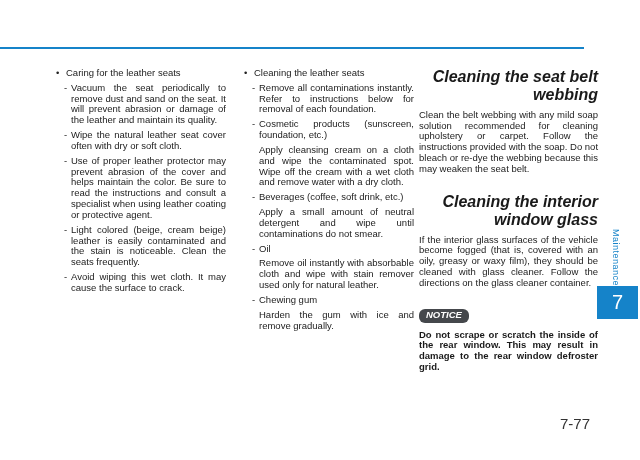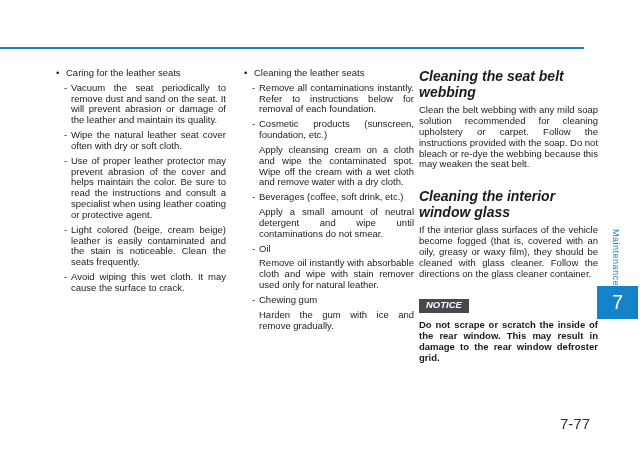--- a/index.html
+++ b/index.html
@@ -19,29 +19,29 @@
   .marker-bullet { flex:0 0 10px; }
   .marker-bullet::before { content:"\2022"; }
   .dash-item { display:flex; margin-left:8px; margin-top:4px; }
   .marker-dash { flex:0 0 7px; }
   .marker-dash::before { content:"-"; }
   .dash-text { flex:1; }
   .sub-para { margin:4px 0 0 15px; }
 
   .section { margin-bottom:18px; }
   .section-heading {
-    font-size:14px; font-style:italic; font-weight:bold; color:#1a1a1a;
-    margin:0 0 5px 0; line-height:1.15; text-align:left;
+    font-size:16px; font-style:italic; font-weight:bold; color:#1a1a1a;
+    margin:0 0 5px 0; line-height:1.15; text-align:right;
   }
   .section-body { margin:0; }
 
   .notice-badge {
     display:inline-block; background:#45484c; color:#ffffff;
     font-style:italic; font-weight:bold; font-size:9.5px;
-    padding:1px 7px 2px 7px; margin-top:2px;
+    padding:1px 7px 2px 7px; margin-top:2px;border-radius:6px;
   }
   .notice-body { font-weight:bold; color:#1a1a1a; margin:7px 0 0 0; }
 
   .side-tab-label {
     position:absolute; top:229px; left:611px;
     writing-mode:vertical-rl; font-size:9px; color:#1583c9; letter-spacing:0.5px;
     white-space:nowrap;
   }
   .chapter-tab {
     position:absolute; left:597px; top:286px; width:41px; height:33px;

